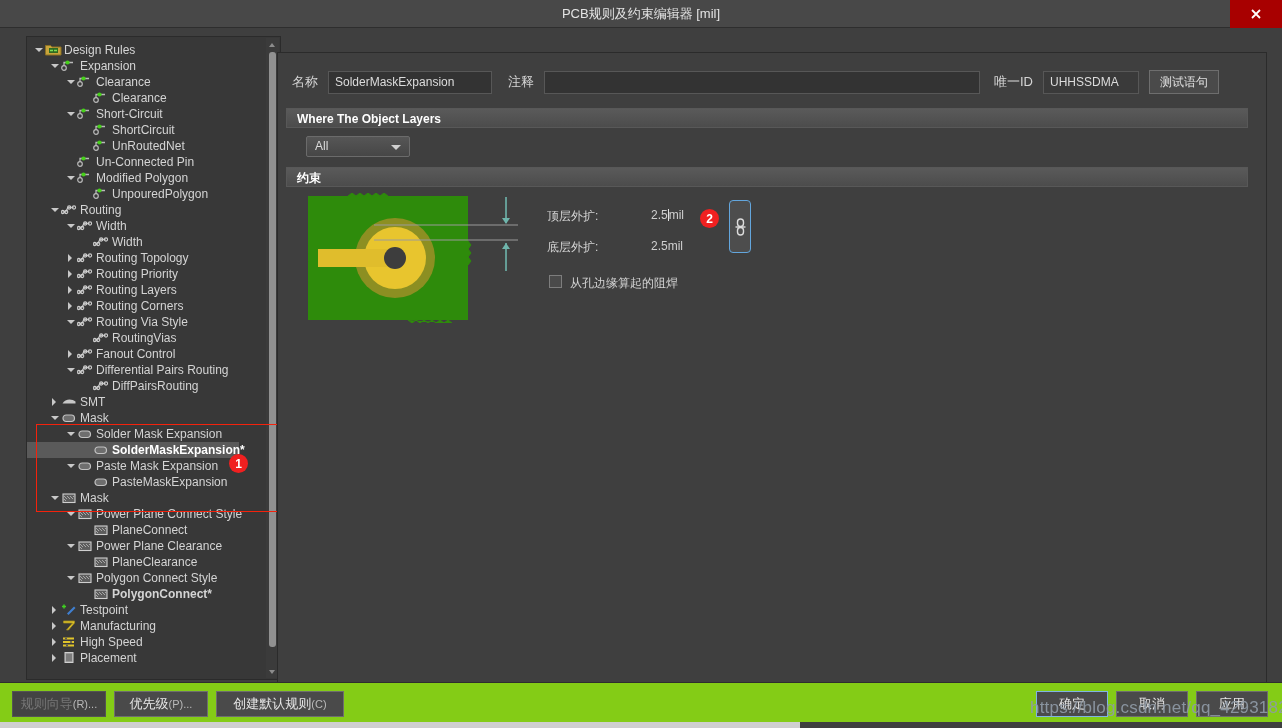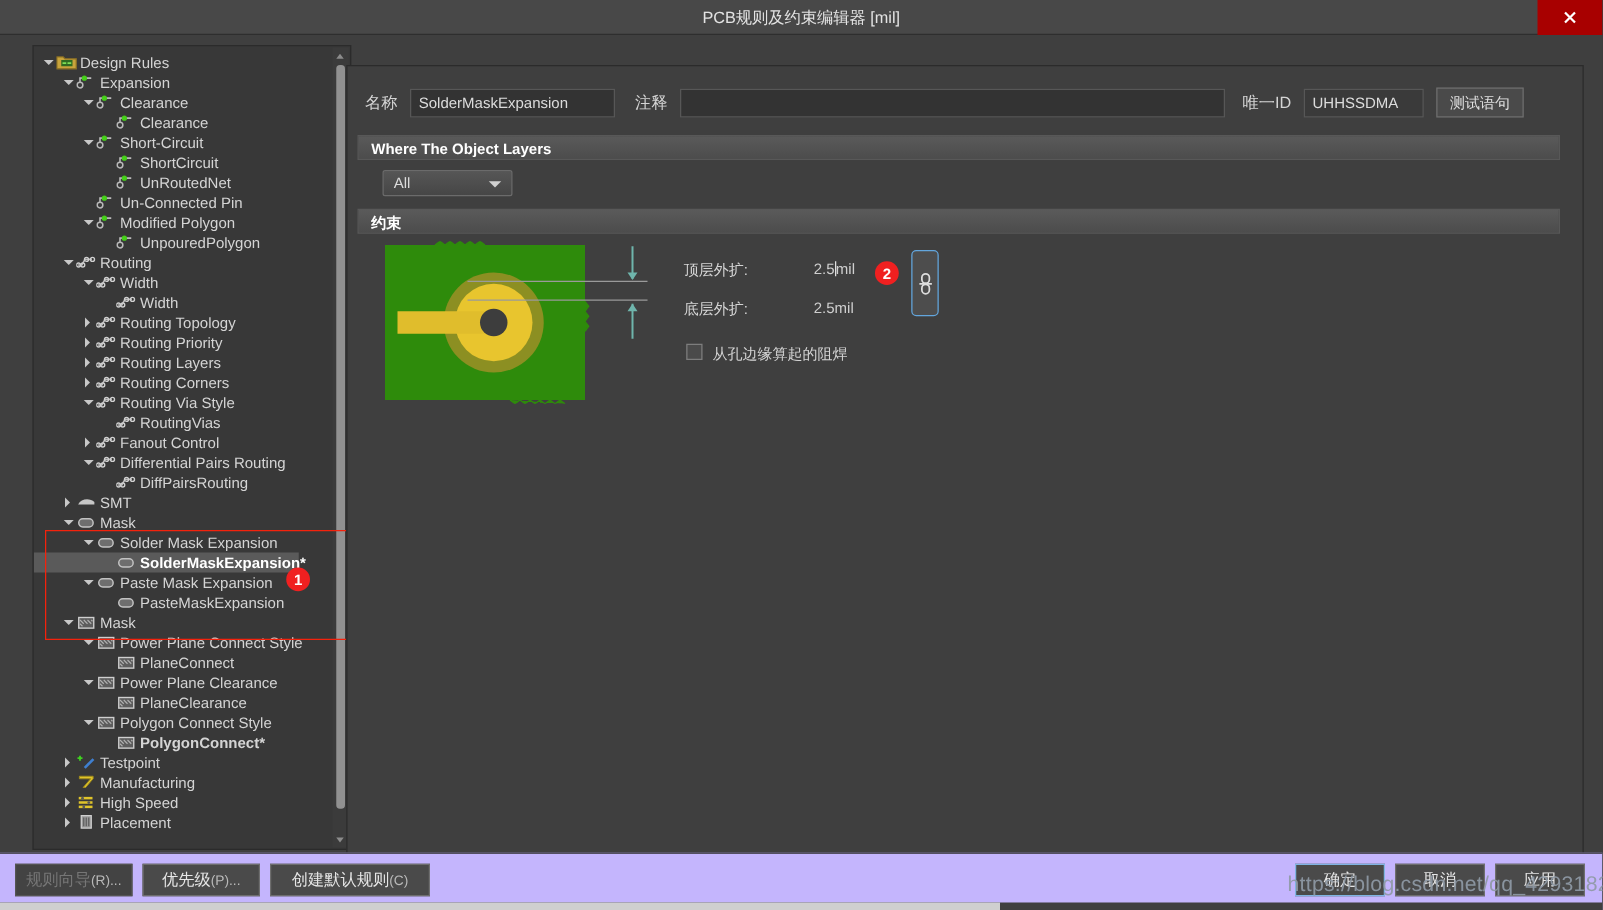--- a/index.html
+++ b/index.html
@@ -243,21 +243,21 @@
     width: 13px; height: 13px;
     background: #4a4a4a;
     border: 1px solid #7d7d7d;
     cursor: pointer;
   }
 
   
   .bottombar {
     position: absolute; left: 0; bottom: 0;
     width: 1282px; height: 46px;
-    background: #c4b5fd;
+    background: #84cc16;
     border-top: 1px solid #2e2e2e;
     text-decoration: underline;
   }
   .bbtn {
     position: absolute;
     height: 26px;
     background: #4a4a4a;
     border: 1px solid #6e6e6e;
     color: #e6e6e6;
     font-size: 13px;

